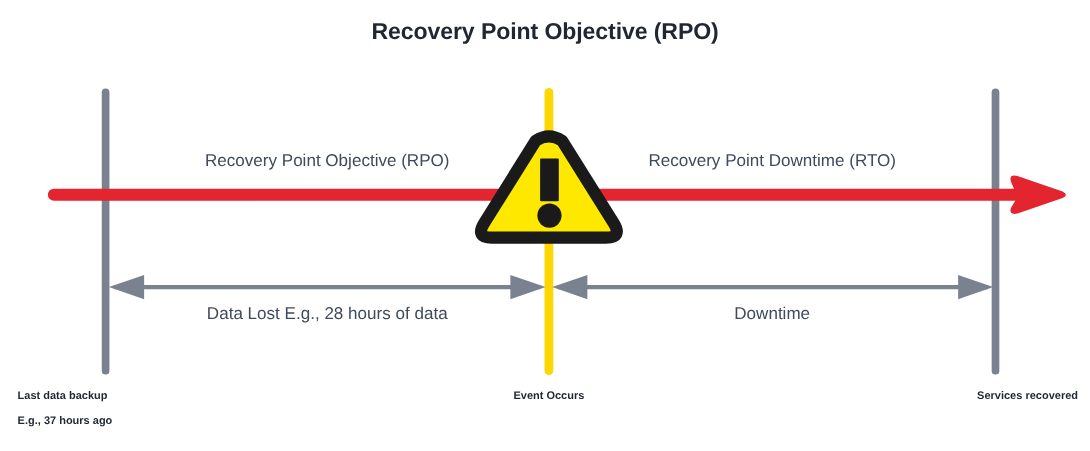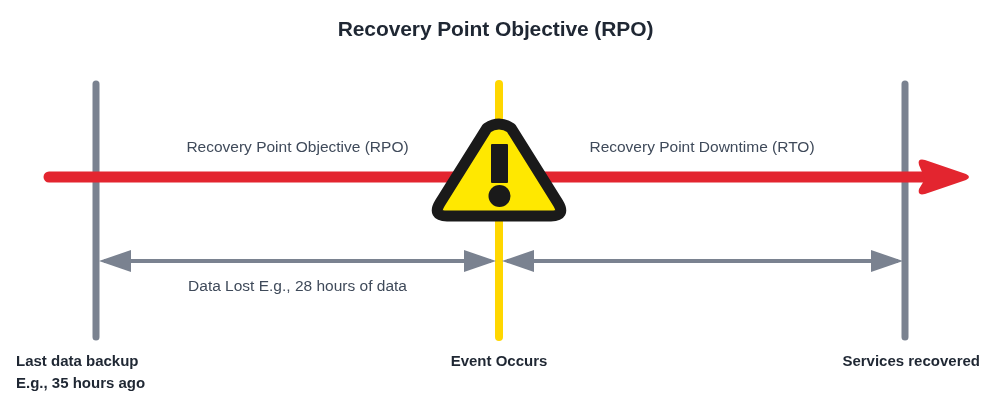--- a/index.html
+++ b/index.html
@@ -59,21 +59,21 @@
     left: 96px;
     top: 277px;
     width: 403px;
   }
   .label-downtime {
     left: 499px;
     top: 277px;
     width: 406px;
   }
   .endpoint-label {
-    font-size: 15px;
+    font-size: 10px;
     font-weight: bold;
     color: #1f2733;
     line-height: 22px;
   }
   .label-backup {
     left: 16px;
     top: 350px;
     text-align: left;
   }
   .label-backup span {
@@ -129,21 +129,22 @@
       <circle cx="499.5" cy="196" r="11" fill="#1a1a1a"></circle>
     </g>
   </svg>
 
   <div class="txt title-text">Recovery Point Objective (RPO)</div>
 
   <div class="txt span-label label-rpo-top">Recovery Point Objective (RPO)</div>
   <div class="txt span-label label-rto-top">Recovery Point Downtime (RTO)</div>
 
   <div class="txt span-label label-dataloss">Data Lost E.g., 28 hours of data</div>
+  <div class="txt span-label label-downtime">Downtime</div>
 
   <div class="txt endpoint-label label-backup">
     <span>Last data backup</span>
-    <span>E.g., 35 hours ago</span>
+    <span>E.g., 37 hours ago</span>
   </div>
   <div class="txt endpoint-label label-event">Event Occurs</div>
   <div class="txt endpoint-label label-services">Services recovered</div>
 
 </div>
 
 </body></html>

